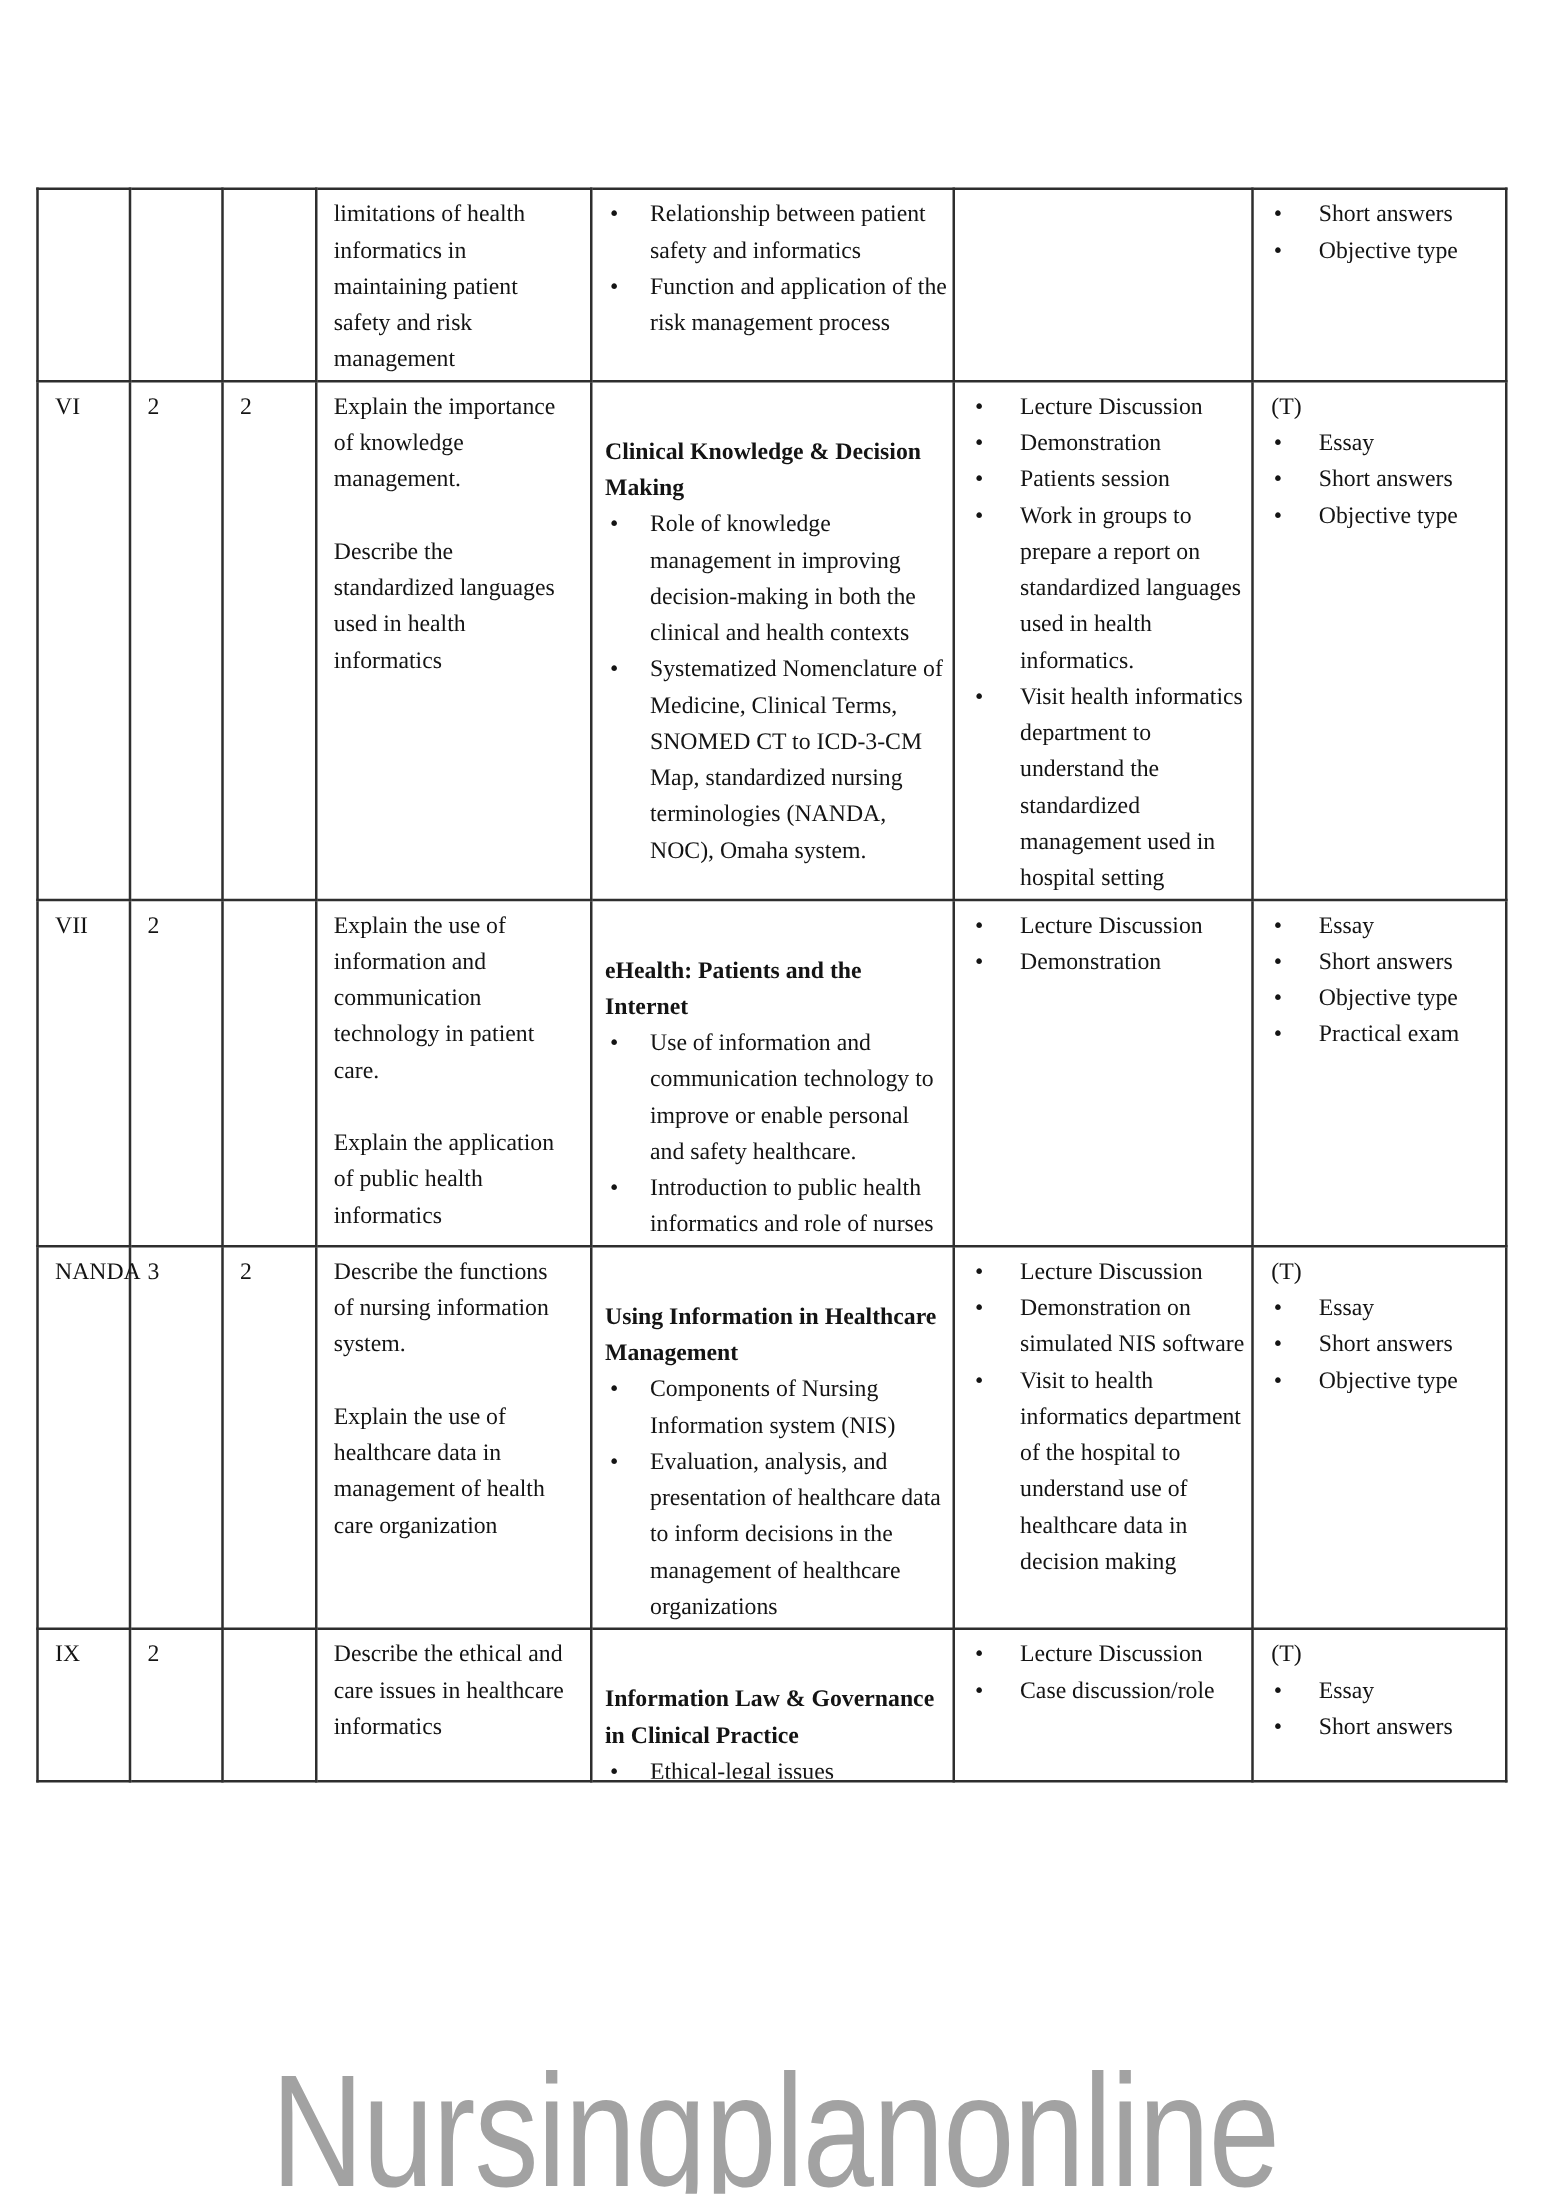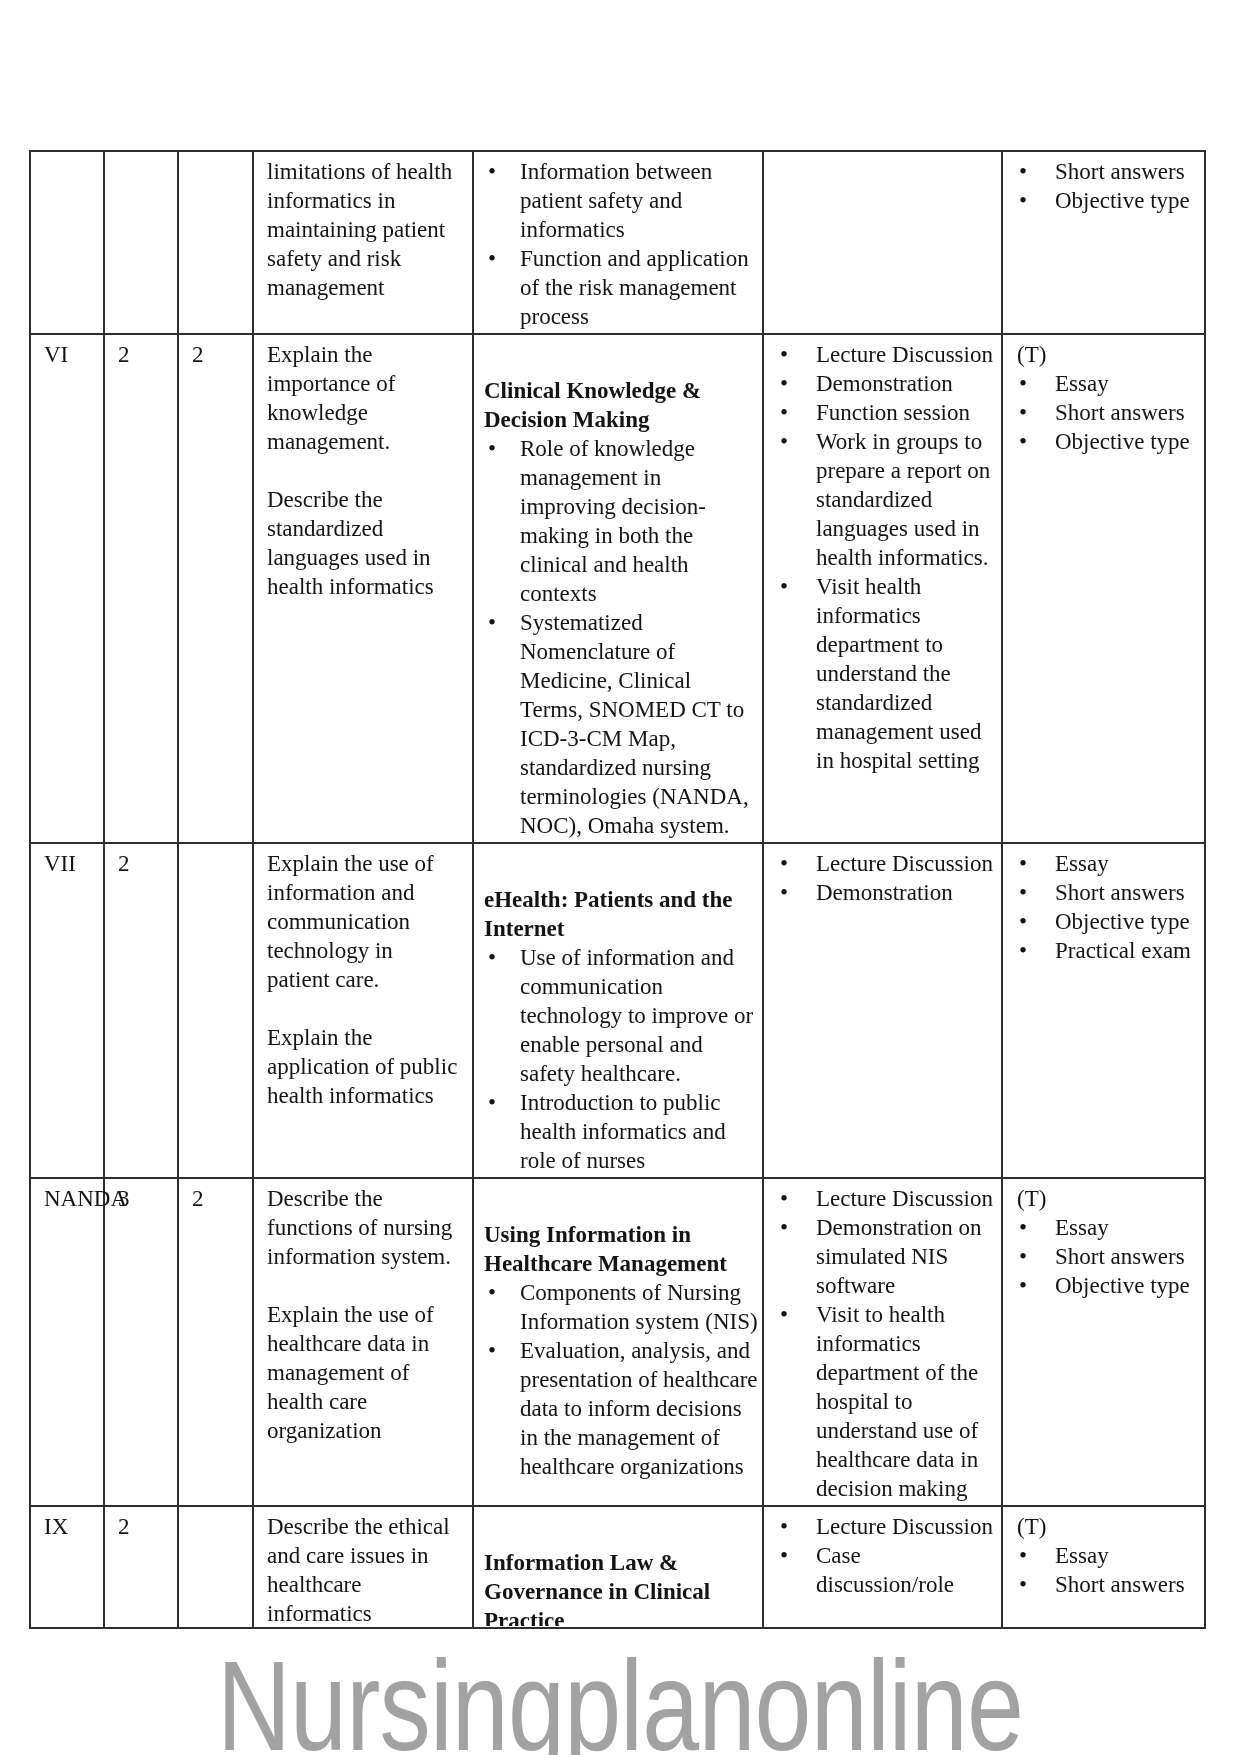--- a/index.html
+++ b/index.html
@@ -8,21 +8,21 @@
     background:#ffffff;color:#141414;
     font-family:"Liberation Serif","DejaVu Serif",serif;
   }
   .page{position:absolute;inset:0;}
   table.syllabus{
     position:absolute;left:29px;top:150px;width:1175px;
     border-collapse:collapse;table-layout:fixed;
   }
   td{
     border:2px solid #2e2e2e;vertical-align:top;padding:0;
-    font-size:23px;line-height:29px;
+    font-size:19px;line-height:29px;
   }
   .cellbox{padding:5px 6px 2px 13px;}
   .c-num .cellbox{}
   .c-obj .cellbox{padding:5px 14px 2px 13px;}
   .c-content .cellbox{padding:5px 4px 2px 10px;}
   .c-teach .cellbox{padding:5px 4px 2px 14px;}
   .c-assess .cellbox{padding:5px 4px 2px 14px;}
   .item{position:relative;}
   .item.heading{font-weight:bold;margin-top:36px;}
   .item.bullet{padding-left:36px;}
@@ -72,21 +72,21 @@
           <td class="c-num">
             <div class="cellbox"></div>
           </td>
           <td class="c-obj">
             <div class="cellbox">
               <div class="item plain">limitations of health informatics in maintaining patient safety and risk management</div>
             </div>
           </td>
           <td class="c-content">
             <div class="cellbox">
-              <div class="item bullet"><span class="marker">•</span><span>Information between patient safety and informatics</span></div>
+              <div class="item bullet"><span class="marker">•</span><span>Relationship between patient safety and informatics</span></div>
               <div class="item bullet"><span class="marker">•</span><span>Function and application of the risk management process</span></div>
             </div>
           </td>
           <td class="c-teach">
             <div class="cellbox"></div>
           </td>
           <td class="c-assess">
             <div class="cellbox">
               <div class="item bullet"><span class="marker">•</span><span>Short answers</span></div>
               <div class="item bullet"><span class="marker">•</span><span>Objective type</span></div>
@@ -114,21 +114,21 @@
             <div class="cellbox">
               <div class="item heading">Clinical Knowledge &amp; Decision Making</div>
               <div class="item bullet"><span class="marker">•</span><span>Role of knowledge management in improving decision-making in both the clinical and health contexts</span></div>
               <div class="item bullet"><span class="marker">•</span><span>Systematized Nomenclature of Medicine, Clinical Terms, SNOMED CT to ICD-3-CM Map, standardized nursing terminologies (NANDA, NOC), Omaha system.</span></div>
             </div>
           </td>
           <td class="c-teach">
             <div class="cellbox">
               <div class="item bullet"><span class="marker">•</span><span>Lecture Discussion</span></div>
               <div class="item bullet"><span class="marker">•</span><span>Demonstration</span></div>
-              <div class="item bullet"><span class="marker">•</span><span>Function session</span></div>
+              <div class="item bullet"><span class="marker">•</span><span>Patients session</span></div>
               <div class="item bullet"><span class="marker">•</span><span>Work in groups to prepare a report on standardized languages used in health informatics.</span></div>
               <div class="item bullet"><span class="marker">•</span><span>Visit health informatics department to understand the standardized management used in hospital setting</span></div>
             </div>
           </td>
           <td class="c-assess">
             <div class="cellbox">
               <div class="item plain">(T)</div>
               <div class="item bullet"><span class="marker">•</span><span>Essay</span></div>
               <div class="item bullet"><span class="marker">•</span><span>Short answers</span></div>
               <div class="item bullet"><span class="marker">•</span><span>Objective type</span></div>

